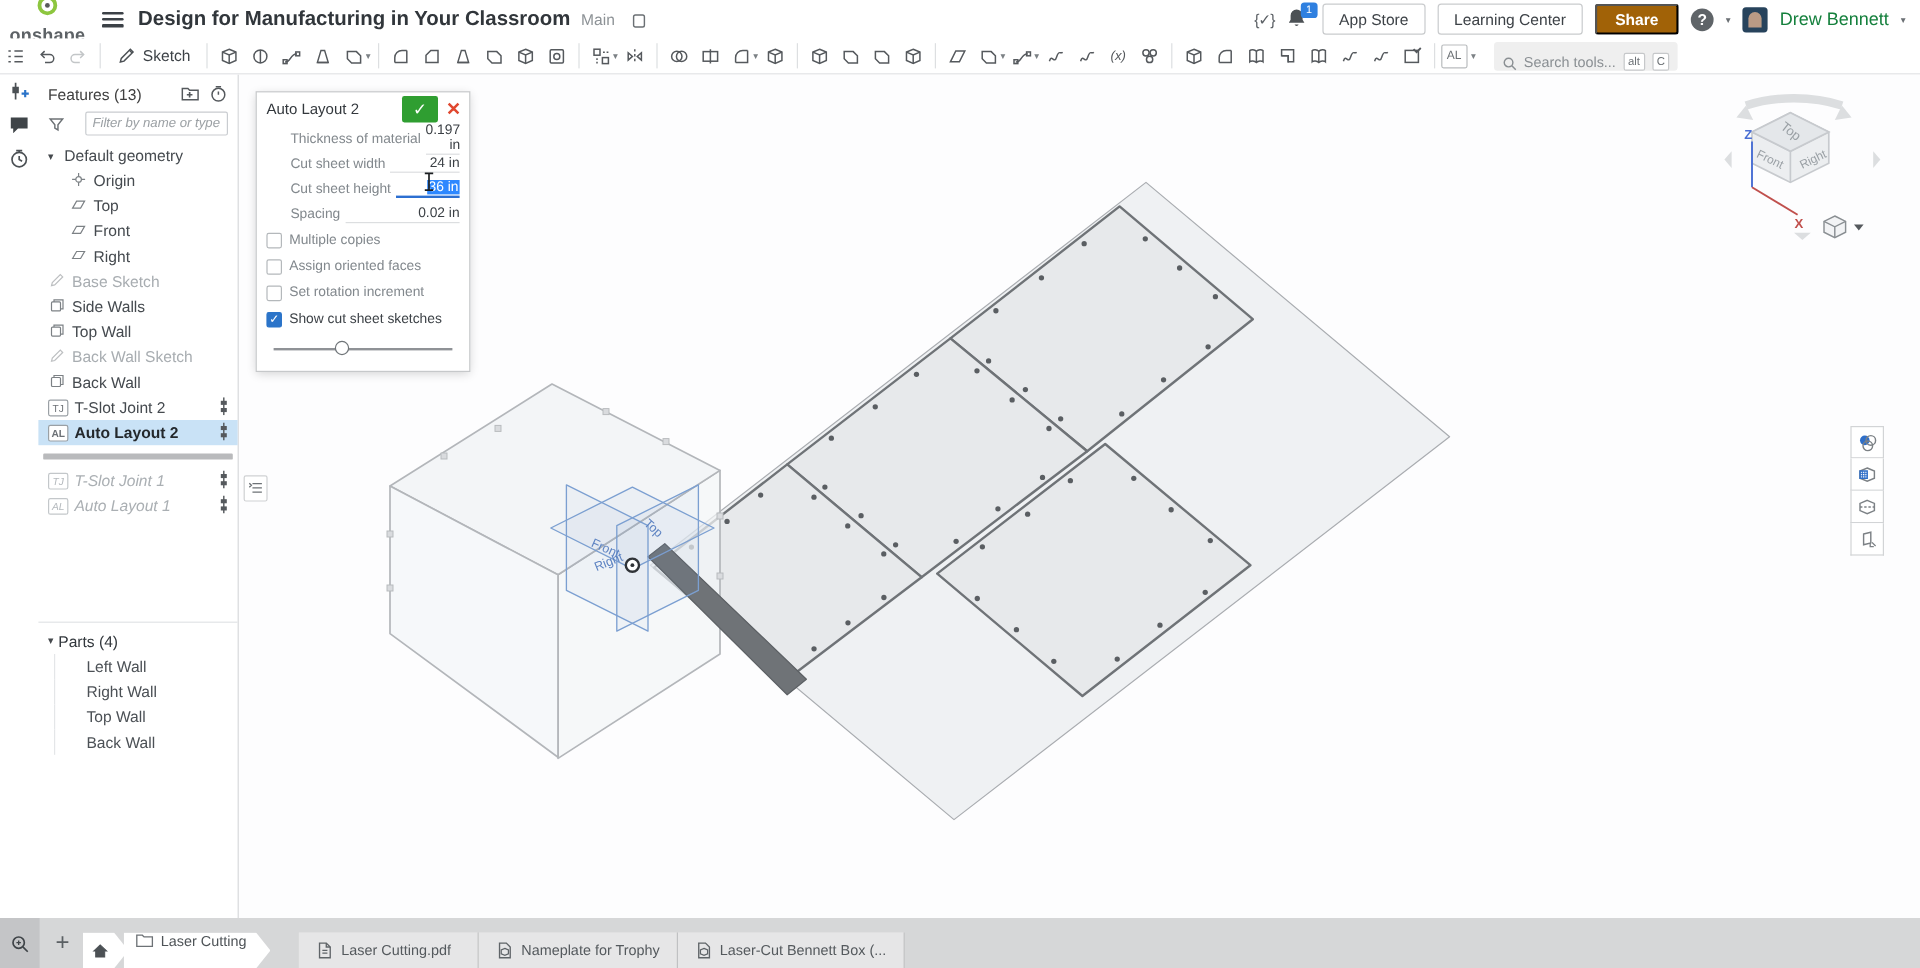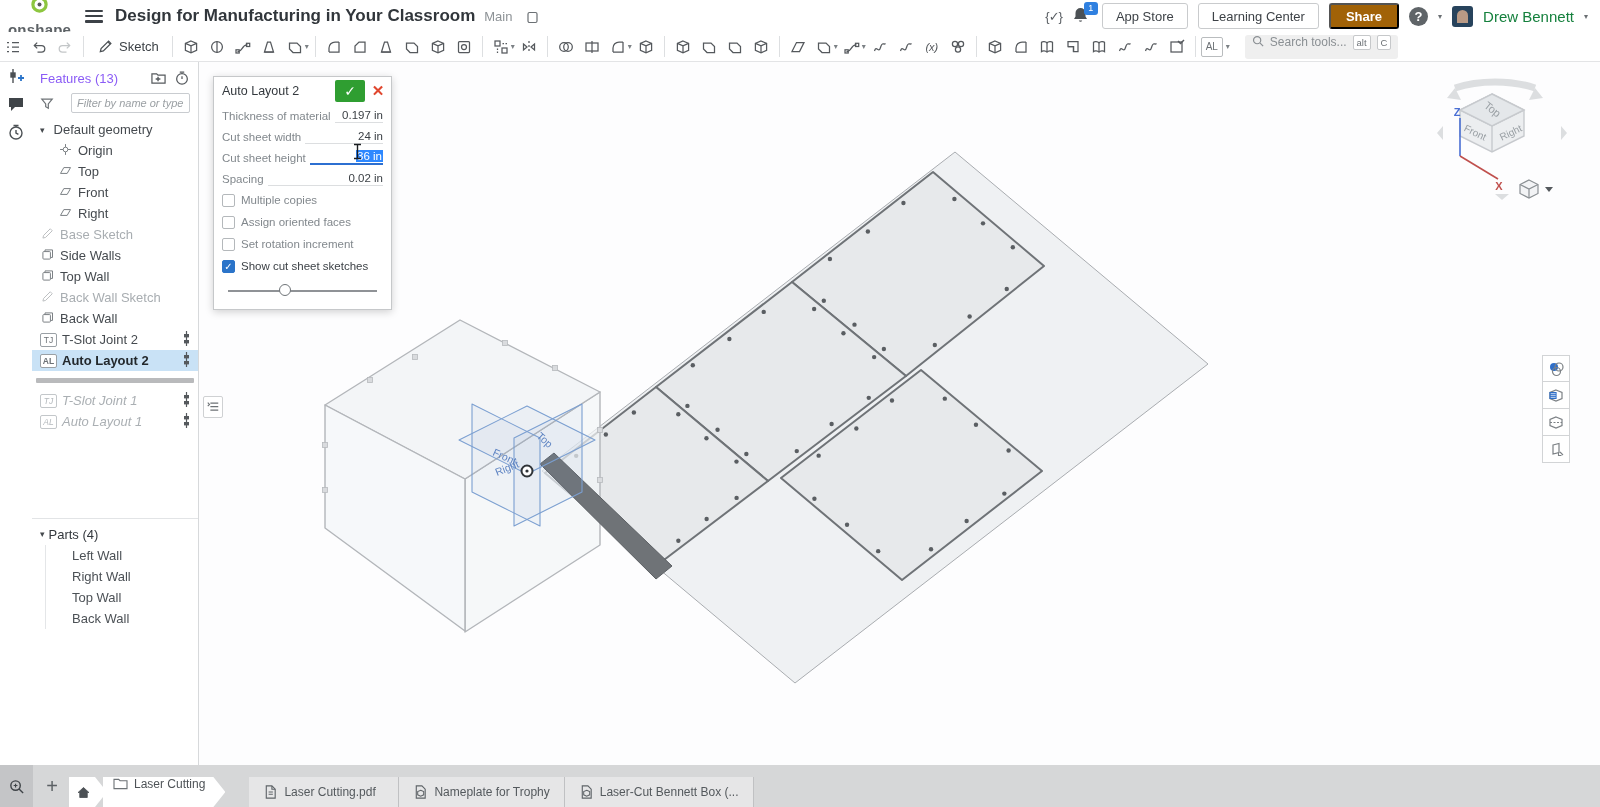--- a/index.html
+++ b/index.html
@@ -30,31 +30,31 @@
 
   
   #toolbar { position:absolute; left:0; top:32px; width:1600px; height:30px; background:#fff; border-bottom:1px solid #e3e4e6; display:flex; align-items:center; z-index:30; }
   .tool-btn { width:26px; height:26px; display:flex; align-items:center; justify-content:center; border-radius:2px; cursor:pointer; color:#55595d; flex:0 0 auto; }
   .tool-btn svg { stroke:#55595d; fill:none; stroke-width:1.25; }
   .tool-caret { font-size:8px; color:#7c8185; margin:0 1px 0 -3px; cursor:pointer; }
   .tool-sep { width:1px; height:21px; background:#dddfe1; margin:0 5px; flex:0 0 auto; }
   #sketch-btn { display:flex; align-items:center; gap:5px; padding:0 8px; height:26px; cursor:pointer; font-size:13px; color:#3d4247; }
   .redo-dis svg { stroke:#c3c6c8 !important; }
   .al-chip { width:22px; height:20px; border:1px solid #b9bcbe; border-radius:2px; font-size:10px; color:#6b7074; display:flex; align-items:center; justify-content:center; background:#fff; cursor:pointer; }
-  #search-tools { display:flex; align-items:flex-start; gap:6px; background:#efefef; border-radius:3px; height:24px; padding:0 7px; margin-left:14px; cursor:text; }
+  #search-tools { display:flex; align-items:flex-end; gap:6px; background:#efefef; border-radius:3px; height:24px; padding:0 7px; margin-left:14px; cursor:text; }
   #search-tools .ph { font-size:12px; color:#8a8f93; }
   .keycap { font-size:9.5px; color:#6d7control; color:#6d7276; background:#fff; border:1px solid #c6c8ca; border-radius:2px; padding:0 3px; line-height:13px; }
 
   
   #leftrail { position:absolute; left:0; top:62px; width:32px; height:703px; background:#fff; z-index:25; }
   .rail-ic { width:32px; height:28px; display:flex; align-items:center; justify-content:center; cursor:pointer; color:#4c5control; color:#4c5155; }
 
   
   #featpanel { position:absolute; left:32px; top:62px; width:167px; height:703px; background:#fff; border-right:1px solid #d7d9db; z-index:25; font-size:13px; }
-  .fp-head { display:flex; align-items:center; padding:8px 8px 4px 8px; color:#8b5cf6; }
+  .fp-head { display:flex; align-items:center; padding:8px 8px 4px 8px; color:#404040; }
   .fp-head .t { flex:1; }
   .fp-head svg { margin-left:7px; cursor:pointer; }
   .fp-filter { display:flex; align-items:center; gap:17px; padding:3px 8px 6px 8px; }
   .fp-filter input { flex:1; width:100px; height:20px; border:1px solid #c9ccd0; border-radius:2px; font-size:11px; font-style:italic; color:#5c6165; padding:0 5px; font-family:"Liberation Sans",sans-serif; }
   .fp-filter input::placeholder { color:#9ba0a4; }
   .tree-row { display:flex; align-items:center; height:21px; padding-left:8px; cursor:pointer; color:#454a4f; white-space:nowrap; }
   .tree-row .lbl { margin-left:5px; }
   .tree-row.child { padding-left:26px; }
   .tree-row.sel { background:#c9e2f6; font-weight:700; color:#23282c; }
   .tree-row.muted { color:#a8adb1; }
@@ -72,21 +72,21 @@
   
   #flyout { position:absolute; left:203px; top:396px; width:20px; height:22px; background:#fff; border:1px solid #cfd1d3; border-radius:2px; z-index:26; display:flex; align-items:center; justify-content:center; cursor:pointer; }
 
   
   #dialog { position:absolute; left:213px; top:76px; width:179px; background:#fff; border:1px solid #c6c8ca; box-shadow:0 2px 8px rgba(0,0,0,.18); z-index:40; }
   .dlg-head { display:flex; align-items:center; height:28px; padding:0 4px 0 8px; }
   .dlg-title { flex:1; font-size:12.5px; color:#33383d; }
   .dlg-ok { width:30px; height:22px; background:#2f9e31; border-radius:2px; color:#fff; display:flex; align-items:center; justify-content:center; font-size:14px; cursor:pointer; margin-right:4px; }
   .dlg-x { width:18px; height:22px; color:#e0472f; font-size:15px; font-weight:700; display:flex; align-items:center; justify-content:center; cursor:pointer; }
   .dlg-row { display:flex; align-items:center; height:21px; padding:0 8px; }
-  .dlg-row .lab { font-size:11.5px; color:#82888d; white-space:nowrap; }
+  .dlg-row .lab { font-size:11.5px; color:#82888d; white-space:nowrap;margin-left:20px; }
   .dlg-row .val { flex:1; text-align:right; font-size:11.5px; color:#3a3f44; border-bottom:1px solid #dcdee0; padding-bottom:1px; margin-left:4px; cursor:text; }
   .dlg-row.active .val { border-bottom:2px solid #2c6fd1; }
   .dlg-row.active .val .seltext { background:#2e88ff; color:#fff; padding:0 1px; }
   .chk-row { display:flex; align-items:center; height:22px; padding:0 8px; font-size:11.5px; color:#82888d; cursor:pointer; }
   .chk { width:13px; height:13px; border:1px solid #b4b8bb; border-radius:2px; margin-right:6px; background:#fff; flex:0 0 auto; }
   .chk.on { background:#2b74c9; border-color:#2b74c9; color:#fff; font-size:10px; line-height:12px; text-align:center; }
   .chk-row.on-row { color:#3d4247; }
   .dlg-slider { position:relative; height:20px; margin:4px 14px 8px 14px; cursor:pointer; }
   .dlg-slider .track { position:absolute; left:0; right:0; top:9px; height:1.5px; background:#8f9296; }
   .dlg-slider .knob { position:absolute; top:3px; width:12px; height:12px; border-radius:50%; background:#fff; border:1.5px solid #6f7478; }

